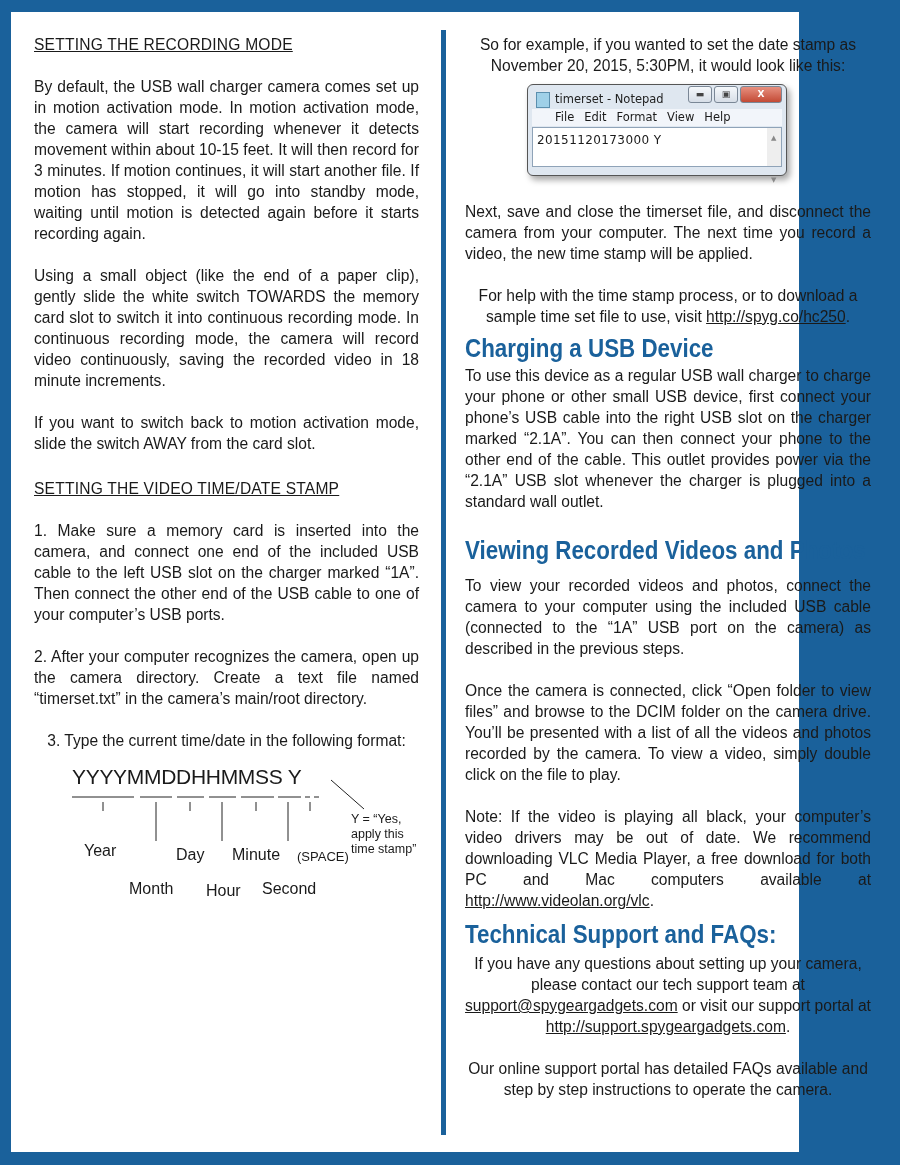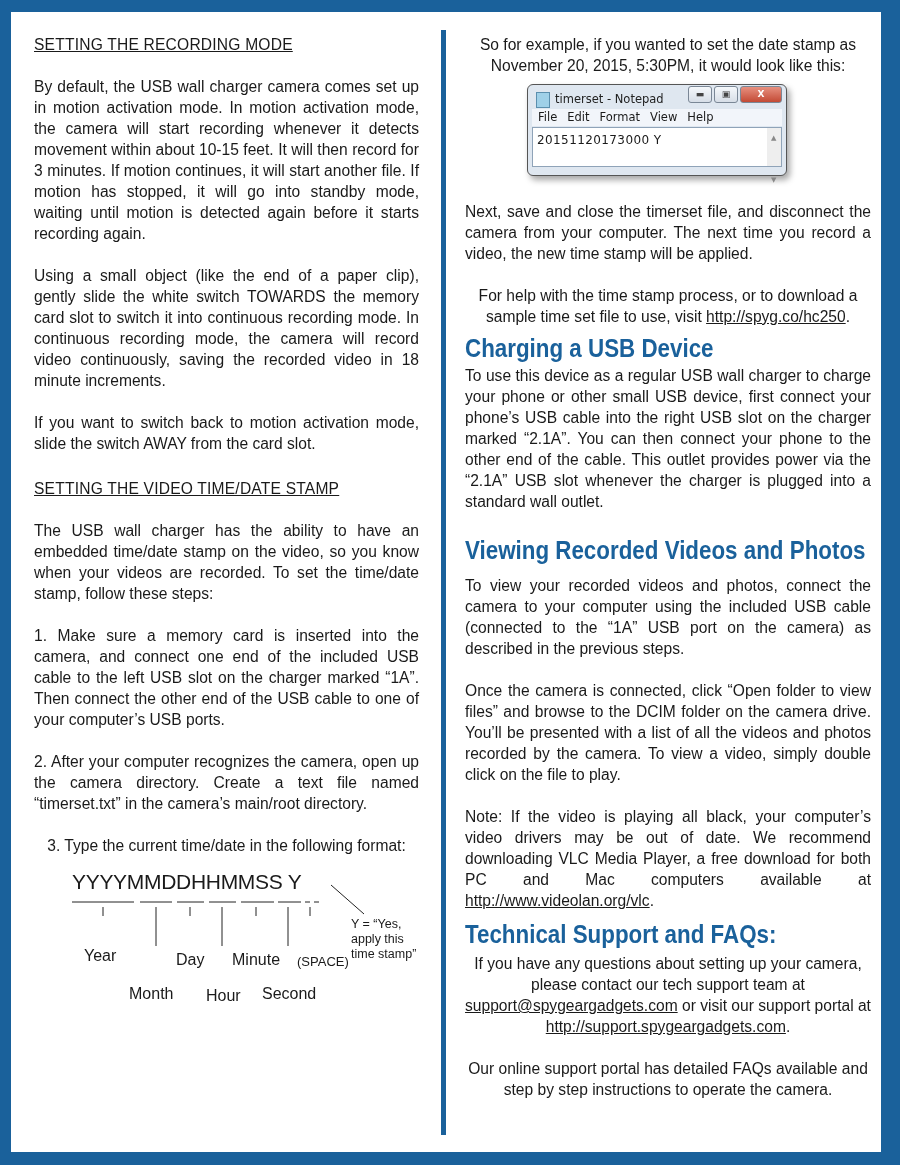--- a/index.html
+++ b/index.html
@@ -1,39 +1,39 @@
 <!DOCTYPE html>
 <html><head>
 <meta charset="utf-8">
 <style>
   html, body { margin:0; padding:0; }
   body { width:900px; height:1165px; background:#1a619b; position:relative; overflow:hidden;
          font-family:"Liberation Sans", sans-serif; color:#1a1a1a; }
-  .page { position:absolute; left:11px; top:12px; width:870px; height:1140px; background:#fff; }
+  .page { position:absolute; left:11px; top:12px; width:788px; height:1140px; background:#fff; }
   .divider { position:absolute; left:430px; top:18px; width:5px; height:1105px; background:#1a619b; }
   .col { position:absolute; font-size:15.6px; line-height:21px; }
   .col.left { left:23px; top:22px; width:385px; }
   .col.right { left:454px; top:22px; width:406px; }
   p { margin:0 0 21px 0; text-align:justify; }
   p.nojust { text-align:center; }
   .sub { margin:0 0 21px 0; text-decoration:underline; font-size:15.6px; letter-spacing:0.2px; }
   h2 { margin:0; font-size:26px; line-height:34px; color:#1a619b; font-weight:bold;
        font-family:"Liberation Sans", sans-serif; transform:scaleX(0.86); transform-origin:left; white-space:nowrap; }
   a { color:#1a1a1a; text-decoration:underline; }
   
   .np-wrap { margin:2px 0 22px 62px; width:262px; height:95px; position:relative; }
   .np { position:absolute; left:0; top:0; width:258px; height:90px; border:1.5px solid #555; border-radius:6px;
         background:#dfe7f0; box-shadow:3px 4px 6px rgba(0,0,0,0.35); font-family:"DejaVu Sans", sans-serif; }
   .np-title { position:absolute; left:8px; top:4px; font-size:11.5px; color:#222; display:flex; align-items:center; gap:5px; }
   .np-ico { width:12px; height:14px; background:#9fd0e8; border:1px solid #5b8fae; display:inline-block; }
   .np-btns { position:absolute; right:4px; top:1px; display:flex; gap:2px; }
   .np-btn { width:22px; height:15px; border:1px solid #7a8796; border-radius:3px; background:linear-gradient(#f5f8fb,#d7dee7);
             font-size:9px; line-height:15px; text-align:center; color:#444; }
   .np-btn.close { width:40px; background:linear-gradient(#e7907f,#c34a35); color:#fff; font-weight:bold; }
-  .np-menu { position:absolute; left:4px; top:24px; right:4px; height:17px; background:#f2f5fa; font-size:11.5px; display:flex; gap:10px; padding-left:6px; line-height:17px; }
+  .np-menu { position:absolute; left:4px; top:24px; right:4px; height:17px; background:#f2f5fa; font-size:11.5px; display:flex; gap:10px; padding-left:23px; line-height:17px; }
   .np-body { position:absolute; left:4px; top:42px; right:4px; height:40px; background:#fff; border:1px solid #8fa3b8; font-size:12px; padding:2px 4px; box-sizing:border-box; letter-spacing:0.4px; }
   .np-scroll { position:absolute; right:0; top:0; width:14px; height:100%; background:#eee; font-size:7px; color:#888; text-align:center; }
   
   .fmt { position:relative; width:400px; height:120px; margin-top:-6px; }
   .fmt .code { position:absolute; left:38px; top:0; font-size:21px; letter-spacing:-0.3px; }
   .fmt .lbl { position:absolute; font-size:16px;margin-top:28px; }
   .fmt .note { position:absolute; left:317px; top:46px; font-size:12.5px; line-height:15px; }
   .fmt svg { position:absolute; left:0; top:0; }
 </style>
 </head>
@@ -41,21 +41,20 @@
 
 <div class="page">
   <div class="divider"></div>
 
   <div class="col left">
     <div class="sub">SETTING THE RECORDING MODE</div>
     <p>By default, the USB wall charger camera comes set up in motion activation mode. In motion activation mode, the camera will start recording whenever it detects movement within about 10-15 feet. It will then record for 3 minutes. If motion continues, it will start another file. If motion has stopped, it will go into standby mode, waiting until motion is detected again before it starts recording again.</p>
     <p>Using a small object (like the end of a paper clip), gently slide the white switch TOWARDS the memory card slot to switch it into continuous recording mode. In continuous recording mode, the camera will record video continuously, saving the recorded video in 18 minute increments.</p>
     <p style="margin-bottom:24px">If you want to switch back to motion activation mode, slide the switch AWAY from the card slot.</p>
     <div class="sub">SETTING THE VIDEO TIME/DATE STAMP</div>
-    <p>The USB wall charger has the ability to have an embedded time/date stamp on the video, so you know when your videos are recorded. To set the time/date stamp, follow these steps:</p>
     <p>1. Make sure a memory card is inserted into the camera, and connect one end of the included USB cable to the left USB slot on the charger marked “1A”. Then connect the other end of the USB cable to one of your computer’s USB ports.</p>
     <p>2. After your computer recognizes the camera, open up the camera directory. Create a text file named “timerset.txt” in the camera’s main/root directory.</p>
     <p class="nojust">3. Type the current time/date in the following format:</p>
 
     <div class="fmt">
       <svg width="400" height="120">
         <g stroke="#222" stroke-width="1">
           <line x1="38" y1="31" x2="100" y2="31"></line>
           <line x1="106" y1="31" x2="138" y2="31"></line>
           <line x1="143" y1="31" x2="170" y2="31"></line>

